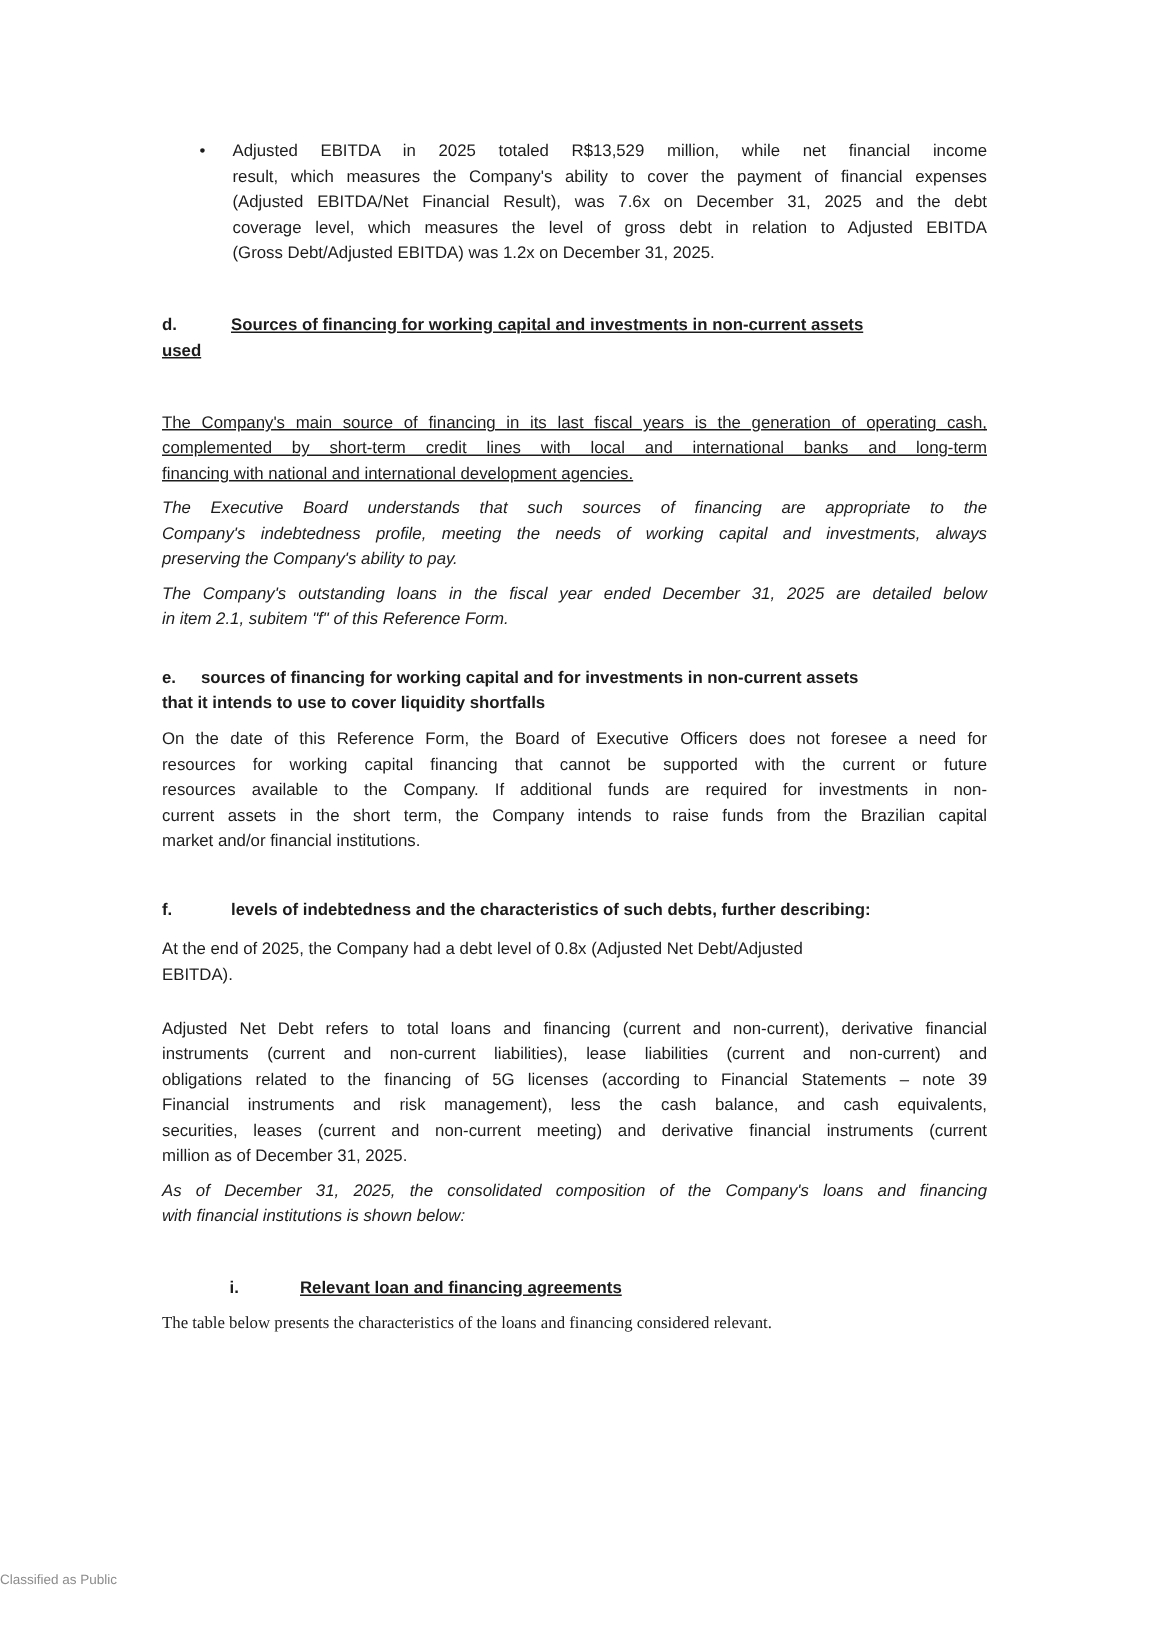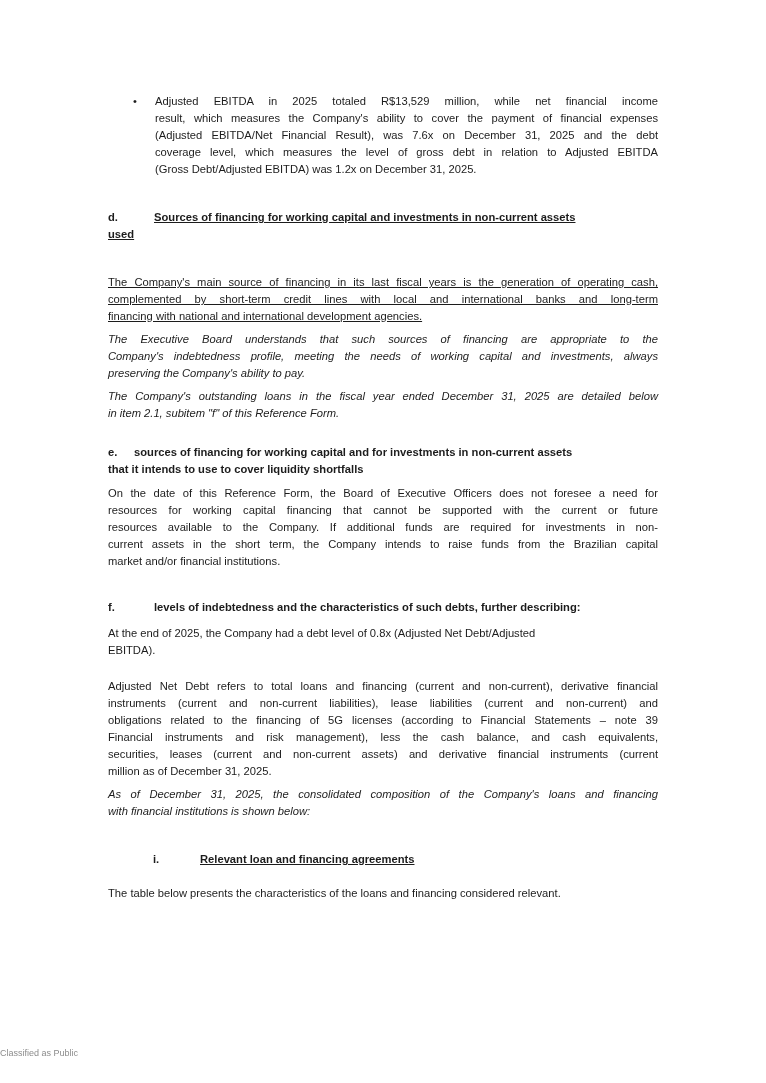--- a/index.html
+++ b/index.html
@@ -16,21 +16,21 @@
   .heading{font-weight:bold;}
   .h-label{display:inline-block;}
   .w46{width:46px;}
   .w26{width:26px;}
   .w47{width:47px;}
   .sec-i{padding-left:45px;}
   .mt31{margin-top:31px;text-decoration:underline;}
   .mt30{margin-top:22px;}
   .mt29{margin-top:29px;}
   .mt19{margin-top:19px;}
-  .mt11{margin-top:17px;}
+  .mt11{margin-top:6px;font-family:Liberation Serif, serif;}
   .mt9{margin-top:9px;}
   .mt7{margin-top:7px;}
   .mt6{margin-top:6px;font-style:italic;}
   .footer{position:absolute;left:0;top:1048px;width:100%;text-align:left;
           font-size:9px;line-height:11px;color:#8c8c8c;}
 </style>
 </head>
 <body>
 
 <div class="page">
@@ -86,21 +86,21 @@
 
     <div class="par left-par mt9">
         <div class="ln">At the end of 2025, the Company had a debt level of 0.8x (Adjusted Net Debt/Adjusted</div>
         <div class="ln last">EBITDA).</div>
       </div>
     <div class="par mt19">
         <div class="ln">Adjusted Net Debt refers to total loans and financing (current and non-current), derivative financial</div>
         <div class="ln">instruments (current and non-current liabilities), lease liabilities (current and non-current) and</div>
         <div class="ln">obligations related to the financing of 5G licenses (according to Financial Statements – note 39</div>
         <div class="ln">Financial instruments and risk management), less the cash balance, and cash equivalents,</div>
-        <div class="ln">securities, leases (current and non-current assets) and derivative financial instruments (current</div>
+        <div class="ln">securities, leases (current and non-current meeting) and derivative financial instruments (current</div>
         <div class="ln last">million as of December 31, 2025.</div>
       </div>
     <div class="par mt6">
         <div class="ln">As of December 31, 2025, the consolidated composition of the Company's loans and financing</div>
         <div class="ln last">with financial institutions is shown below:</div>
       </div>
 
     <div class="heading sec-i mt31">
       <div><span class="h-label w47">i.</span><span>Relevant loan and financing agreements</span></div>
     </div>

